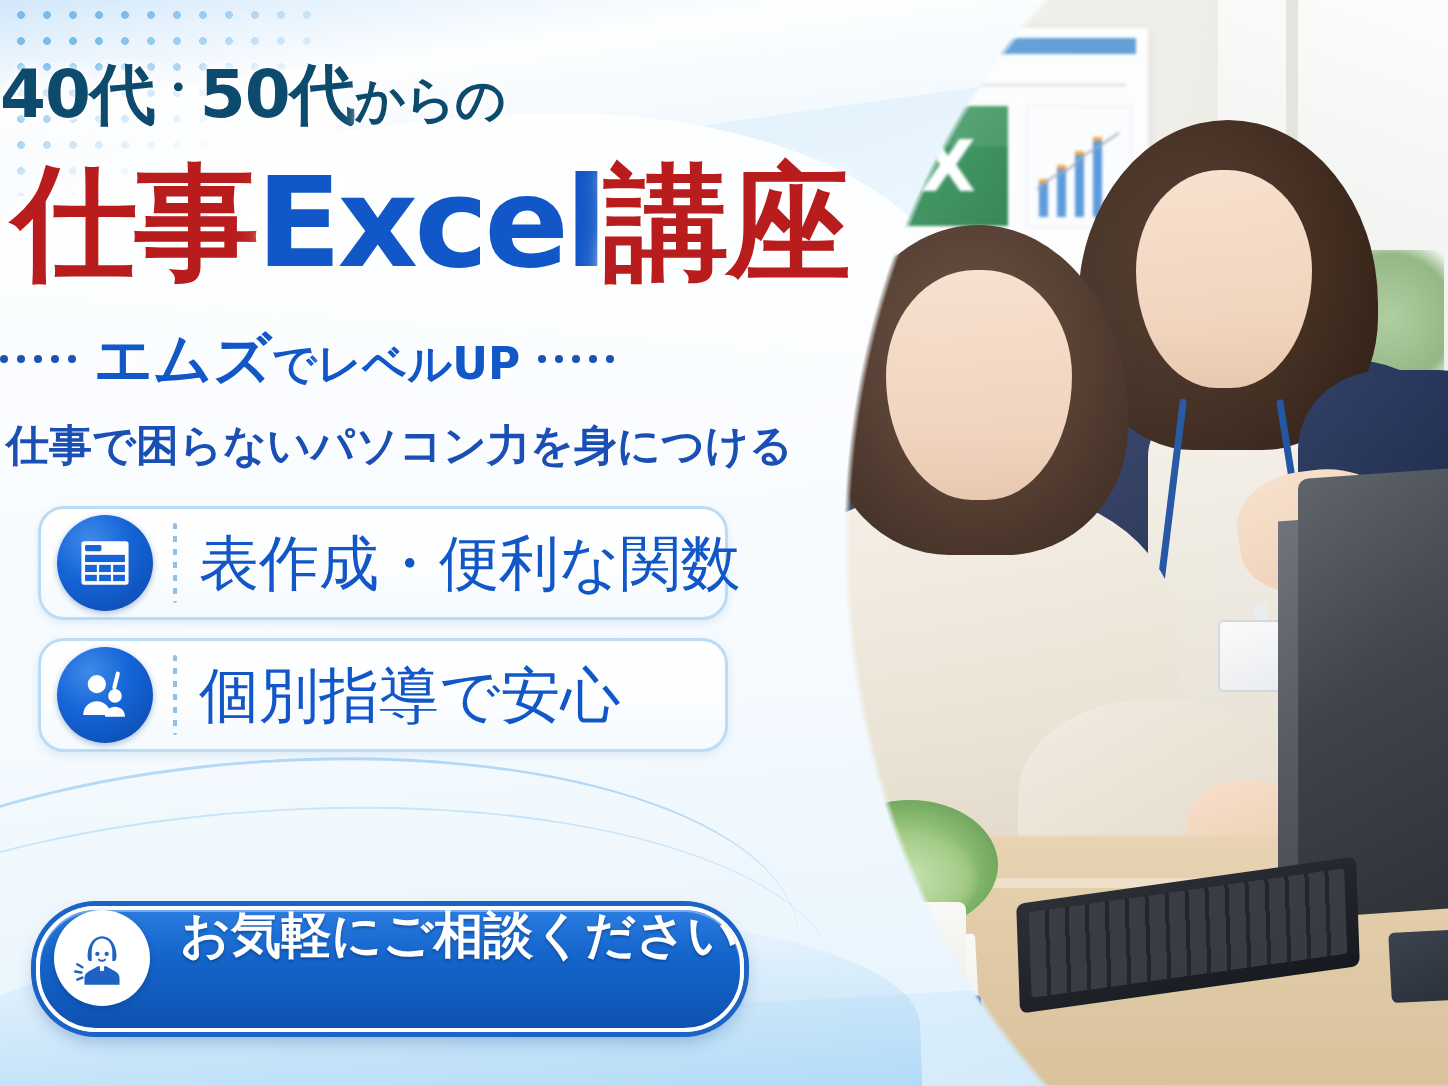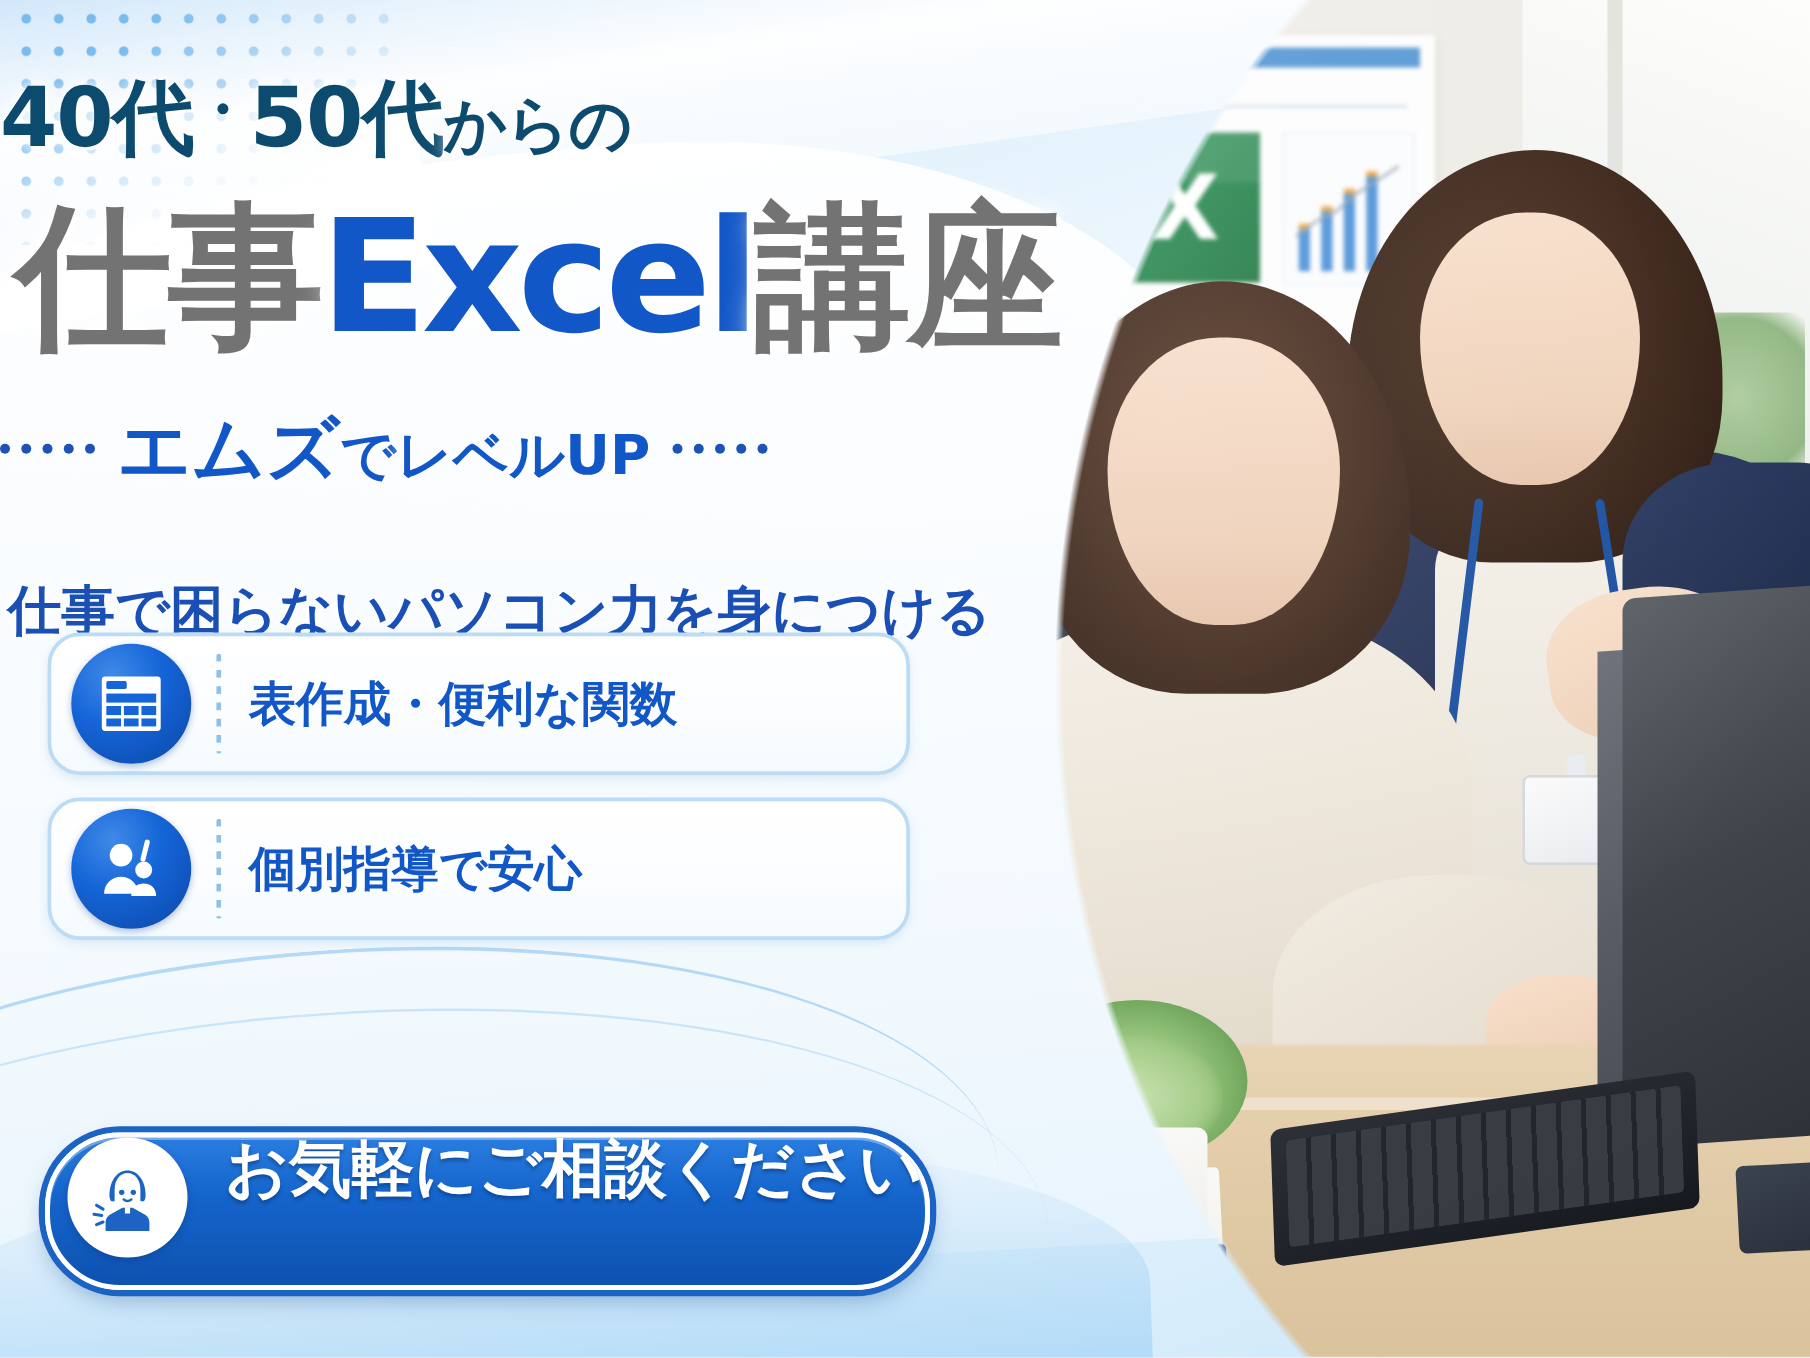--- a/index.html
+++ b/index.html
@@ -149,52 +149,52 @@
 
   .kicker{position:absolute;left:0;top:62px;width:700px;text-align:left;
     font-size:66px;font-weight:bold;letter-spacing:-1px;color:#0c4a6e;line-height:1;
     text-shadow:0 0 10px #fff,0 0 18px #fff,2px 2px 0 rgba(255,255,255,.9);white-space:nowrap;}
   .kicker .dot{font-size:46px;vertical-align:14px;}
   .kicker .kara{font-size:50px;font-weight:bold;}
 
   .title{position:absolute;left:0;top:160px;width:860px;text-align:center;
     font-size:125px;font-weight:bold;line-height:1;color:#1257c8;letter-spacing:-3px;white-space:nowrap;
     text-shadow:0 0 14px #fff,0 0 26px #fff,3px 3px 0 rgba(255,255,255,.85);}
-  .title .jp{color:#737373;}
+  .title .jp{color:#b91c1c;}
   .title .ex{color:#1257c8;font-family:"DejaVu Sans","Liberation Sans",sans-serif;letter-spacing:-4px;}
 
   .sub-row{position:absolute;left:0;top:330px;width:760px;display:flex;align-items:center;justify-content:flex-start;gap:18px;}
   .dotline{display:flex;gap:9px;align-items:center;}
   .dotline i{display:block;width:8px;height:8px;border-radius:50%;background:#1d53b5;}
   .sub{font-size:58px;font-weight:bold;color:#1257c8;line-height:1;white-space:nowrap;
     text-shadow:0 0 10px #fff,0 0 18px #fff,2px 2px 0 rgba(255,255,255,.85);}
   .sub .small{font-size:44px;}
 
-  .tagline-wrap{position:absolute;left:0;top:422px;width:760px;text-align:center;margin-top:44px;}
+  .tagline-wrap{position:absolute;left:0;top:422px;width:760px;text-align:center;}
   .tagline{display:inline-block;position:relative;font-size:43px;font-weight:bold;color:#1a4fb5;
     line-height:1.1;padding:0 6px 4px;white-space:nowrap;
     text-shadow:0 0 8px #fff,0 0 14px #fff;}
   .tagline:after{content:"";position:absolute;left:0;right:0;bottom:-2px;height:14px;
     background:#ffdf7f;z-index:-1;border-radius:2px;}
 
   
   .features{position:absolute;left:38px;top:506px;width:690px;}
   .card{position:relative;display:flex;align-items:center;height:108px;margin-bottom:18px;
     background:linear-gradient(180deg,#ffffff 0%,#fbfdff 60%,#f4fafe 100%);
     border:3px solid #bcdcf5;border-radius:26px;
     box-shadow:0 3px 8px rgba(90,150,200,.16), inset 0 1px 0 #fff;}
   .card-icon{flex:0 0 auto;width:96px;height:96px;margin-left:16px;border-radius:50%;
     background:radial-gradient(circle at 34% 26%, #3f8ae8 0%, #1565d8 42%, #0b47a8 100%);
     display:flex;align-items:center;justify-content:center;
     box-shadow:0 2px 6px rgba(10,60,140,.32);}
   .card-icon svg{width:58px;height:58px;display:block;}
   .card-div{flex:0 0 auto;width:4px;height:80px;margin:0 22px 0 20px;
     background-image:linear-gradient(#8fc0e8 50%, rgba(255,255,255,0) 0%);
     background-size:4px 13px;background-repeat:repeat-y;border-radius:2px;}
-  .card-label{font-size:38px;font-weight:bold;color:#1257c8;line-height:1;white-space:nowrap;
+  .card-label{font-size:60px;font-weight:normal;color:#1257c8;line-height:1;white-space:nowrap;
     text-shadow:1px 1px 0 rgba(255,255,255,.9);}
 
   
   .cta{position:absolute;left:36px;top:906px;width:700px;height:118px;
     border-radius:60px;
     background:linear-gradient(180deg,#2a7de0 0%,#1565cc 38%,#0e52b0 100%);
     border:4px solid #ffffff;
     box-shadow:0 0 0 5px #1b63c4, 0 8px 18px rgba(20,70,140,.34), inset 0 2px 0 rgba(255,255,255,.35);
     display:flex;align-items:flex-start;}
   .cta-icon{flex:0 0 auto;width:96px;height:96px;margin-left:14px;border-radius:50%;background:#fff;

